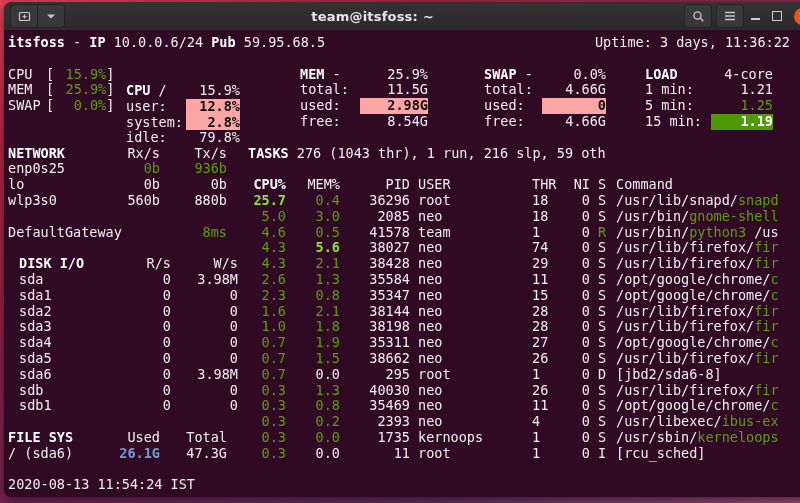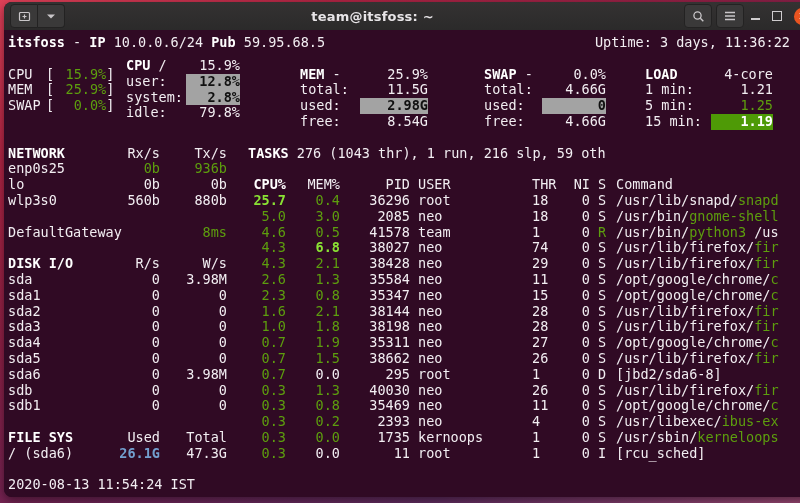--- a/index.html
+++ b/index.html
@@ -47,38 +47,38 @@
   .screen{
     position:absolute;left:0;top:28px;right:0;bottom:0;background:#300a24;
     color:#f2eef2;font-size:13.5px;
   }
   .panel{position:absolute;}
   .trow{display:flex;height:15.8px;line-height:15.8px;white-space:pre;align-items:stretch;}
   .b{font-weight:bold;color:#ffffff;}
   .g{color:#5d9e0e;}
   .gb{color:#8ae234;font-weight:bold;}
   .blue{color:#729fcf;font-weight:bold;}
-  .hl{background:#a3a3a3;color:#101010;font-weight:bold;}
+  .hl{background:#fca5a5;color:#101010;font-weight:bold;}
   .hl-white{background:#4e9a06;color:#ffffff;font-weight:bold;}
   .green{color:#5d9e0e;}
   
   .hline{left:4px;top:5px;width:782px;}
   .hline .trow{justify-content:space-between;}
   
   .meters{left:4px;top:36.6px;}
   .m-label{width:38px;}
   .m-val{width:52px;text-align:right;}
   
   .statpanel .lab{display:inline-block;}
-  .cpuP{left:122px;top:28px;}  .cpuP .lab{width:60px;} .cpuP .val{width:54px;text-align:right;}
+  .cpuP{left:122px;top:53px;}  .cpuP .lab{width:60px;} .cpuP .val{width:54px;text-align:right;}
   .memP{left:296px;top:36.6px;}  .memP .lab{width:60px;} .memP .val{width:68px;text-align:right;}
   .swapP{left:480px;top:36.6px;} .swapP .lab{width:58px;} .swapP .val{width:64px;text-align:right;}
   .loadP{left:641px;top:36.6px;} .loadP .lab{width:66px;} .loadP .val{width:62px;text-align:right;}
   
-  .netP{left:4px;top:115.6px;} .diskP{left:4px;top:226.2px;} .fsP{left:4px;top:400px;}
+  .netP{left:4px;top:115.6px;} .diskP{left:15px;top:226.2px;} .fsP{left:4px;top:400px;}
   .n-name{width:106px;} .n-rx{width:46px;text-align:right;} .n-tx{width:67px;text-align:right;}
   .gw{width:219px;justify-content:space-between;}
   
   .tasksSum{left:244px;top:115.6px;}
   .tasksT{left:244px;top:147.2px;width:545px;}
   .t-cpu{width:38px;text-align:right;}
   .t-mem{width:54px;text-align:right;}
   .t-pid{width:70px;text-align:right;}
   .t-user{width:90px;margin-left:8px;}
   .t-thr{width:40px;margin-left:24px;}
@@ -434,21 +434,21 @@
             <span class="t-pid">41578</span>
             <span class="t-user">team</span>
             <span class="t-thr">1</span>
             <span class="t-ni">0</span>
             <span class="t-s g">R</span>
             <span class="t-cmd"><span>/usr/bin/</span><span class="g">python3</span><span> /us</span></span>
           </div>
 
           <div class="trow">
             <span class="t-cpu g">4.3</span>
-            <span class="t-mem gb">6.8</span>
+            <span class="t-mem gb">5.6</span>
             <span class="t-pid">38027</span>
             <span class="t-user">neo</span>
             <span class="t-thr">74</span>
             <span class="t-ni">0</span>
             <span class="t-s">S</span>
             <span class="t-cmd"><span>/usr/lib/firefox/</span><span class="g">fir</span><span></span></span>
           </div>
 
           <div class="trow">
             <span class="t-cpu g">4.3</span>

